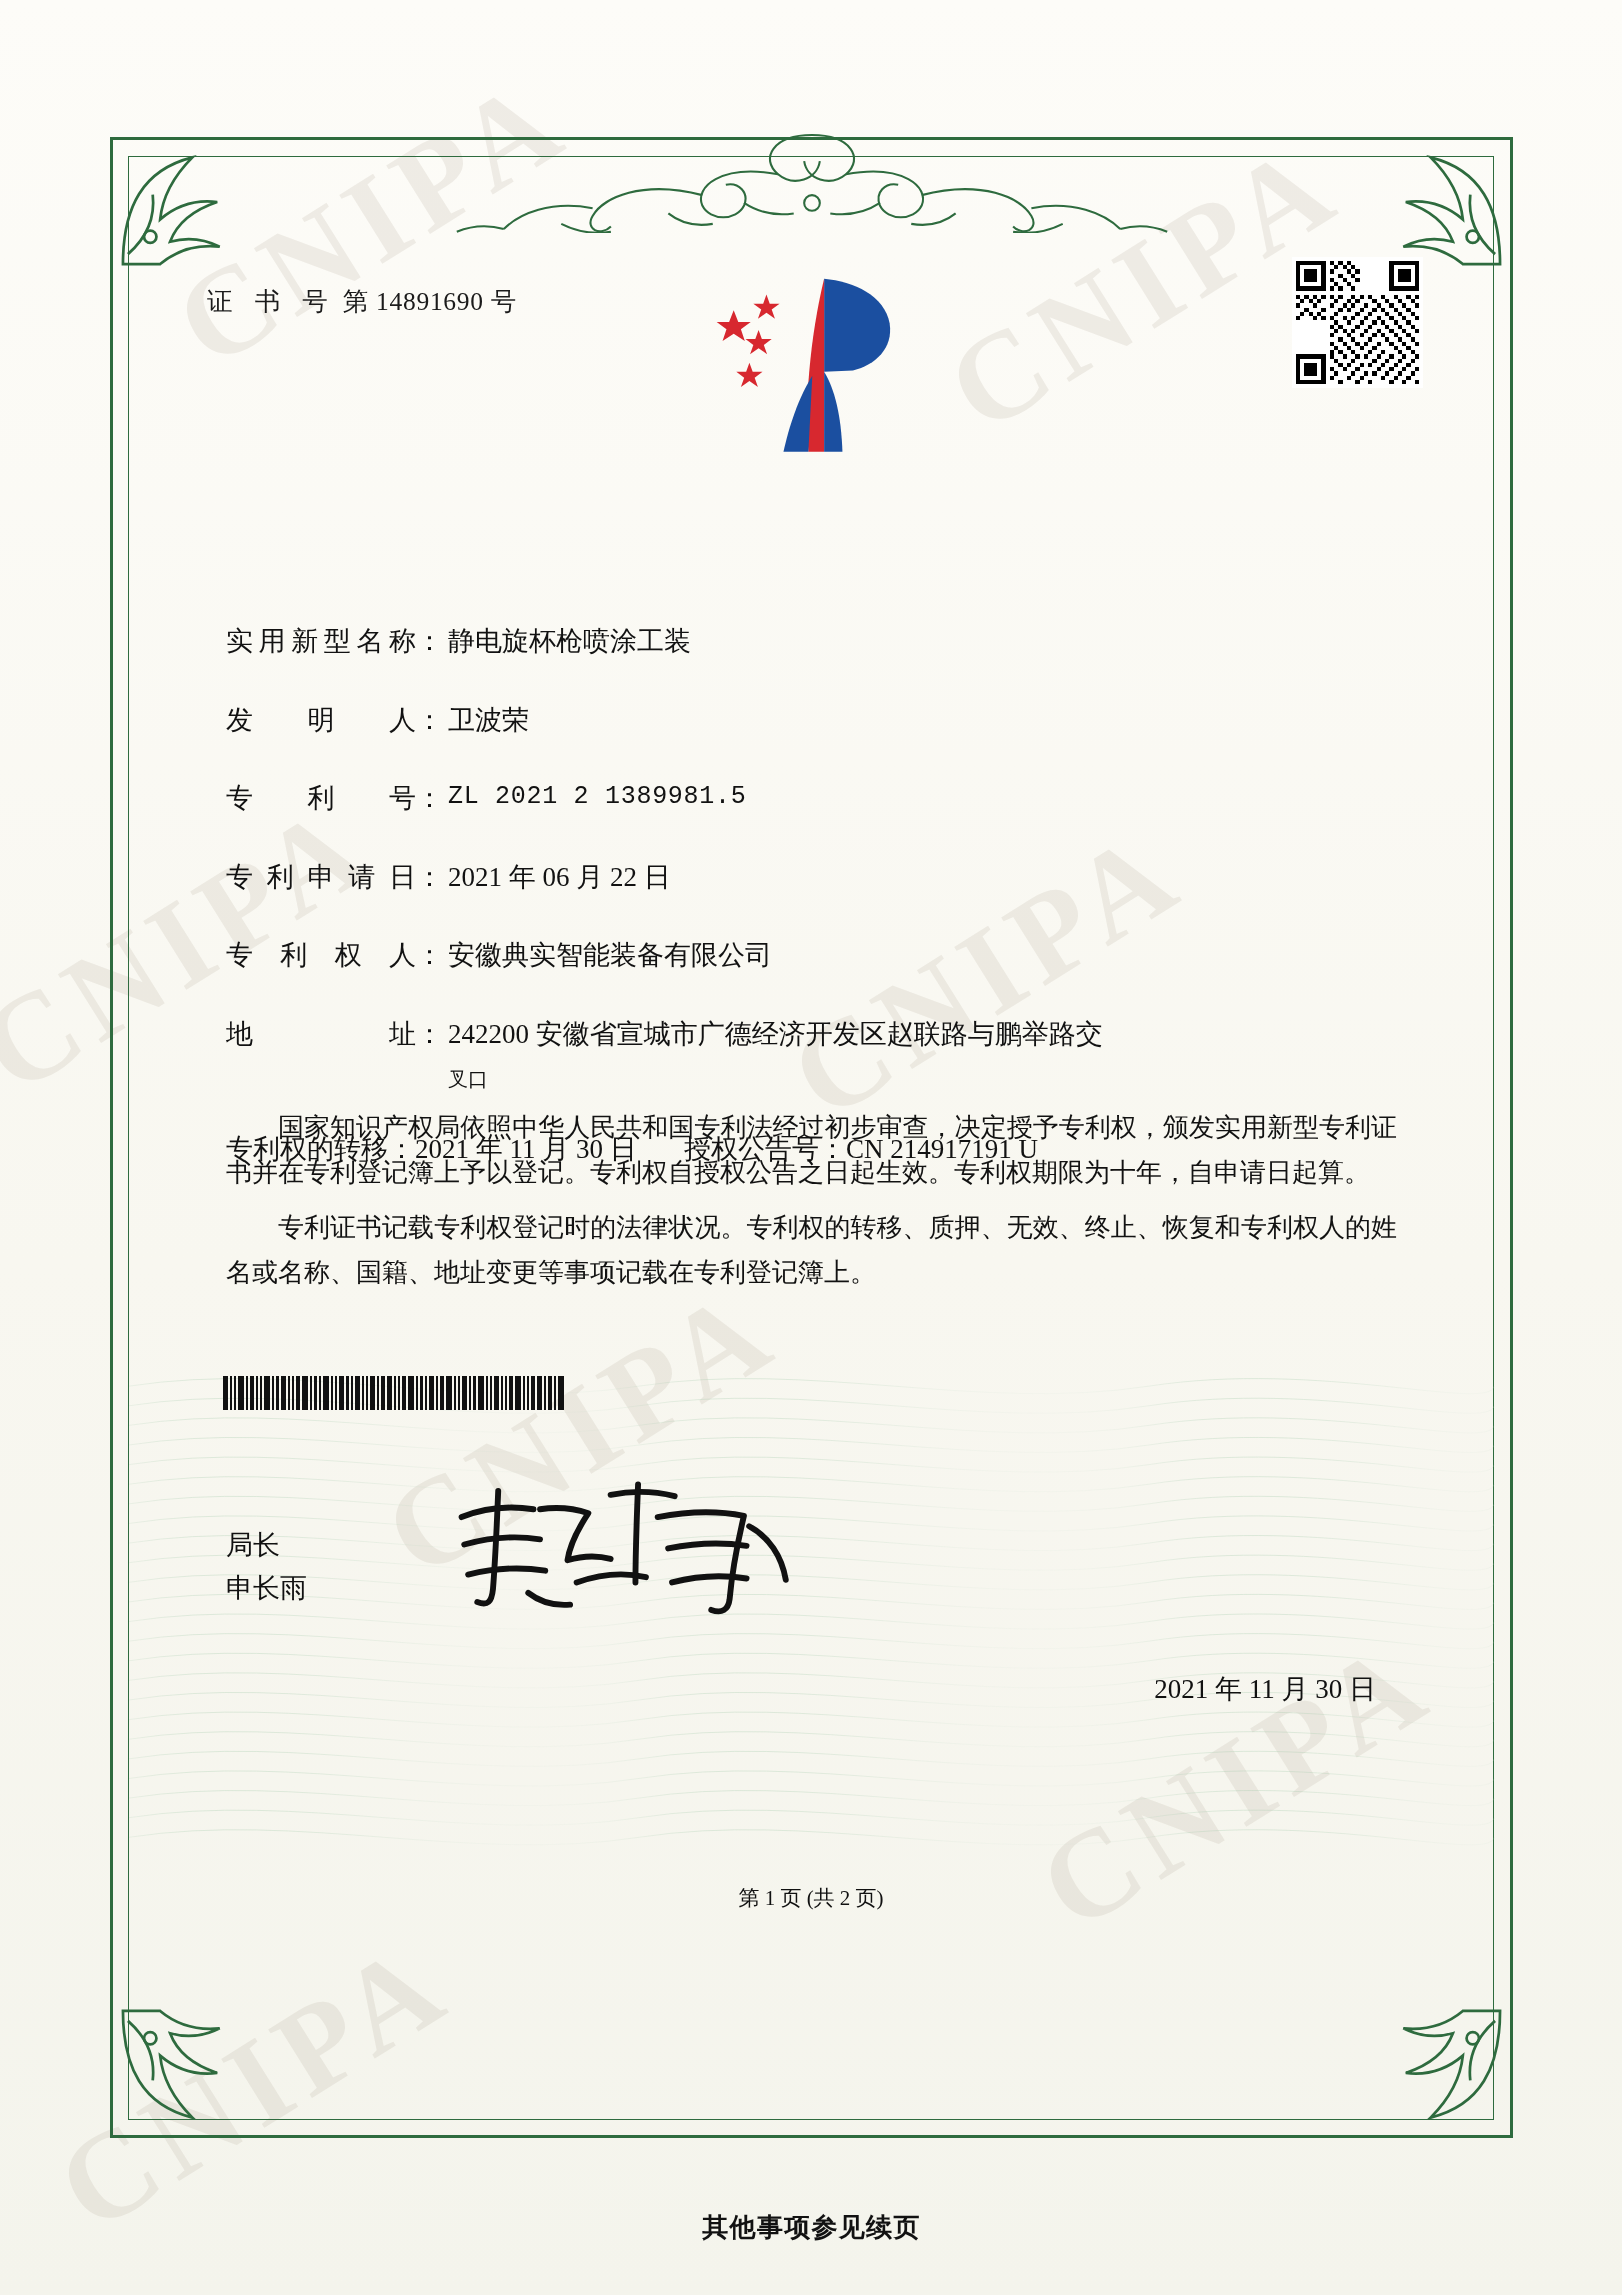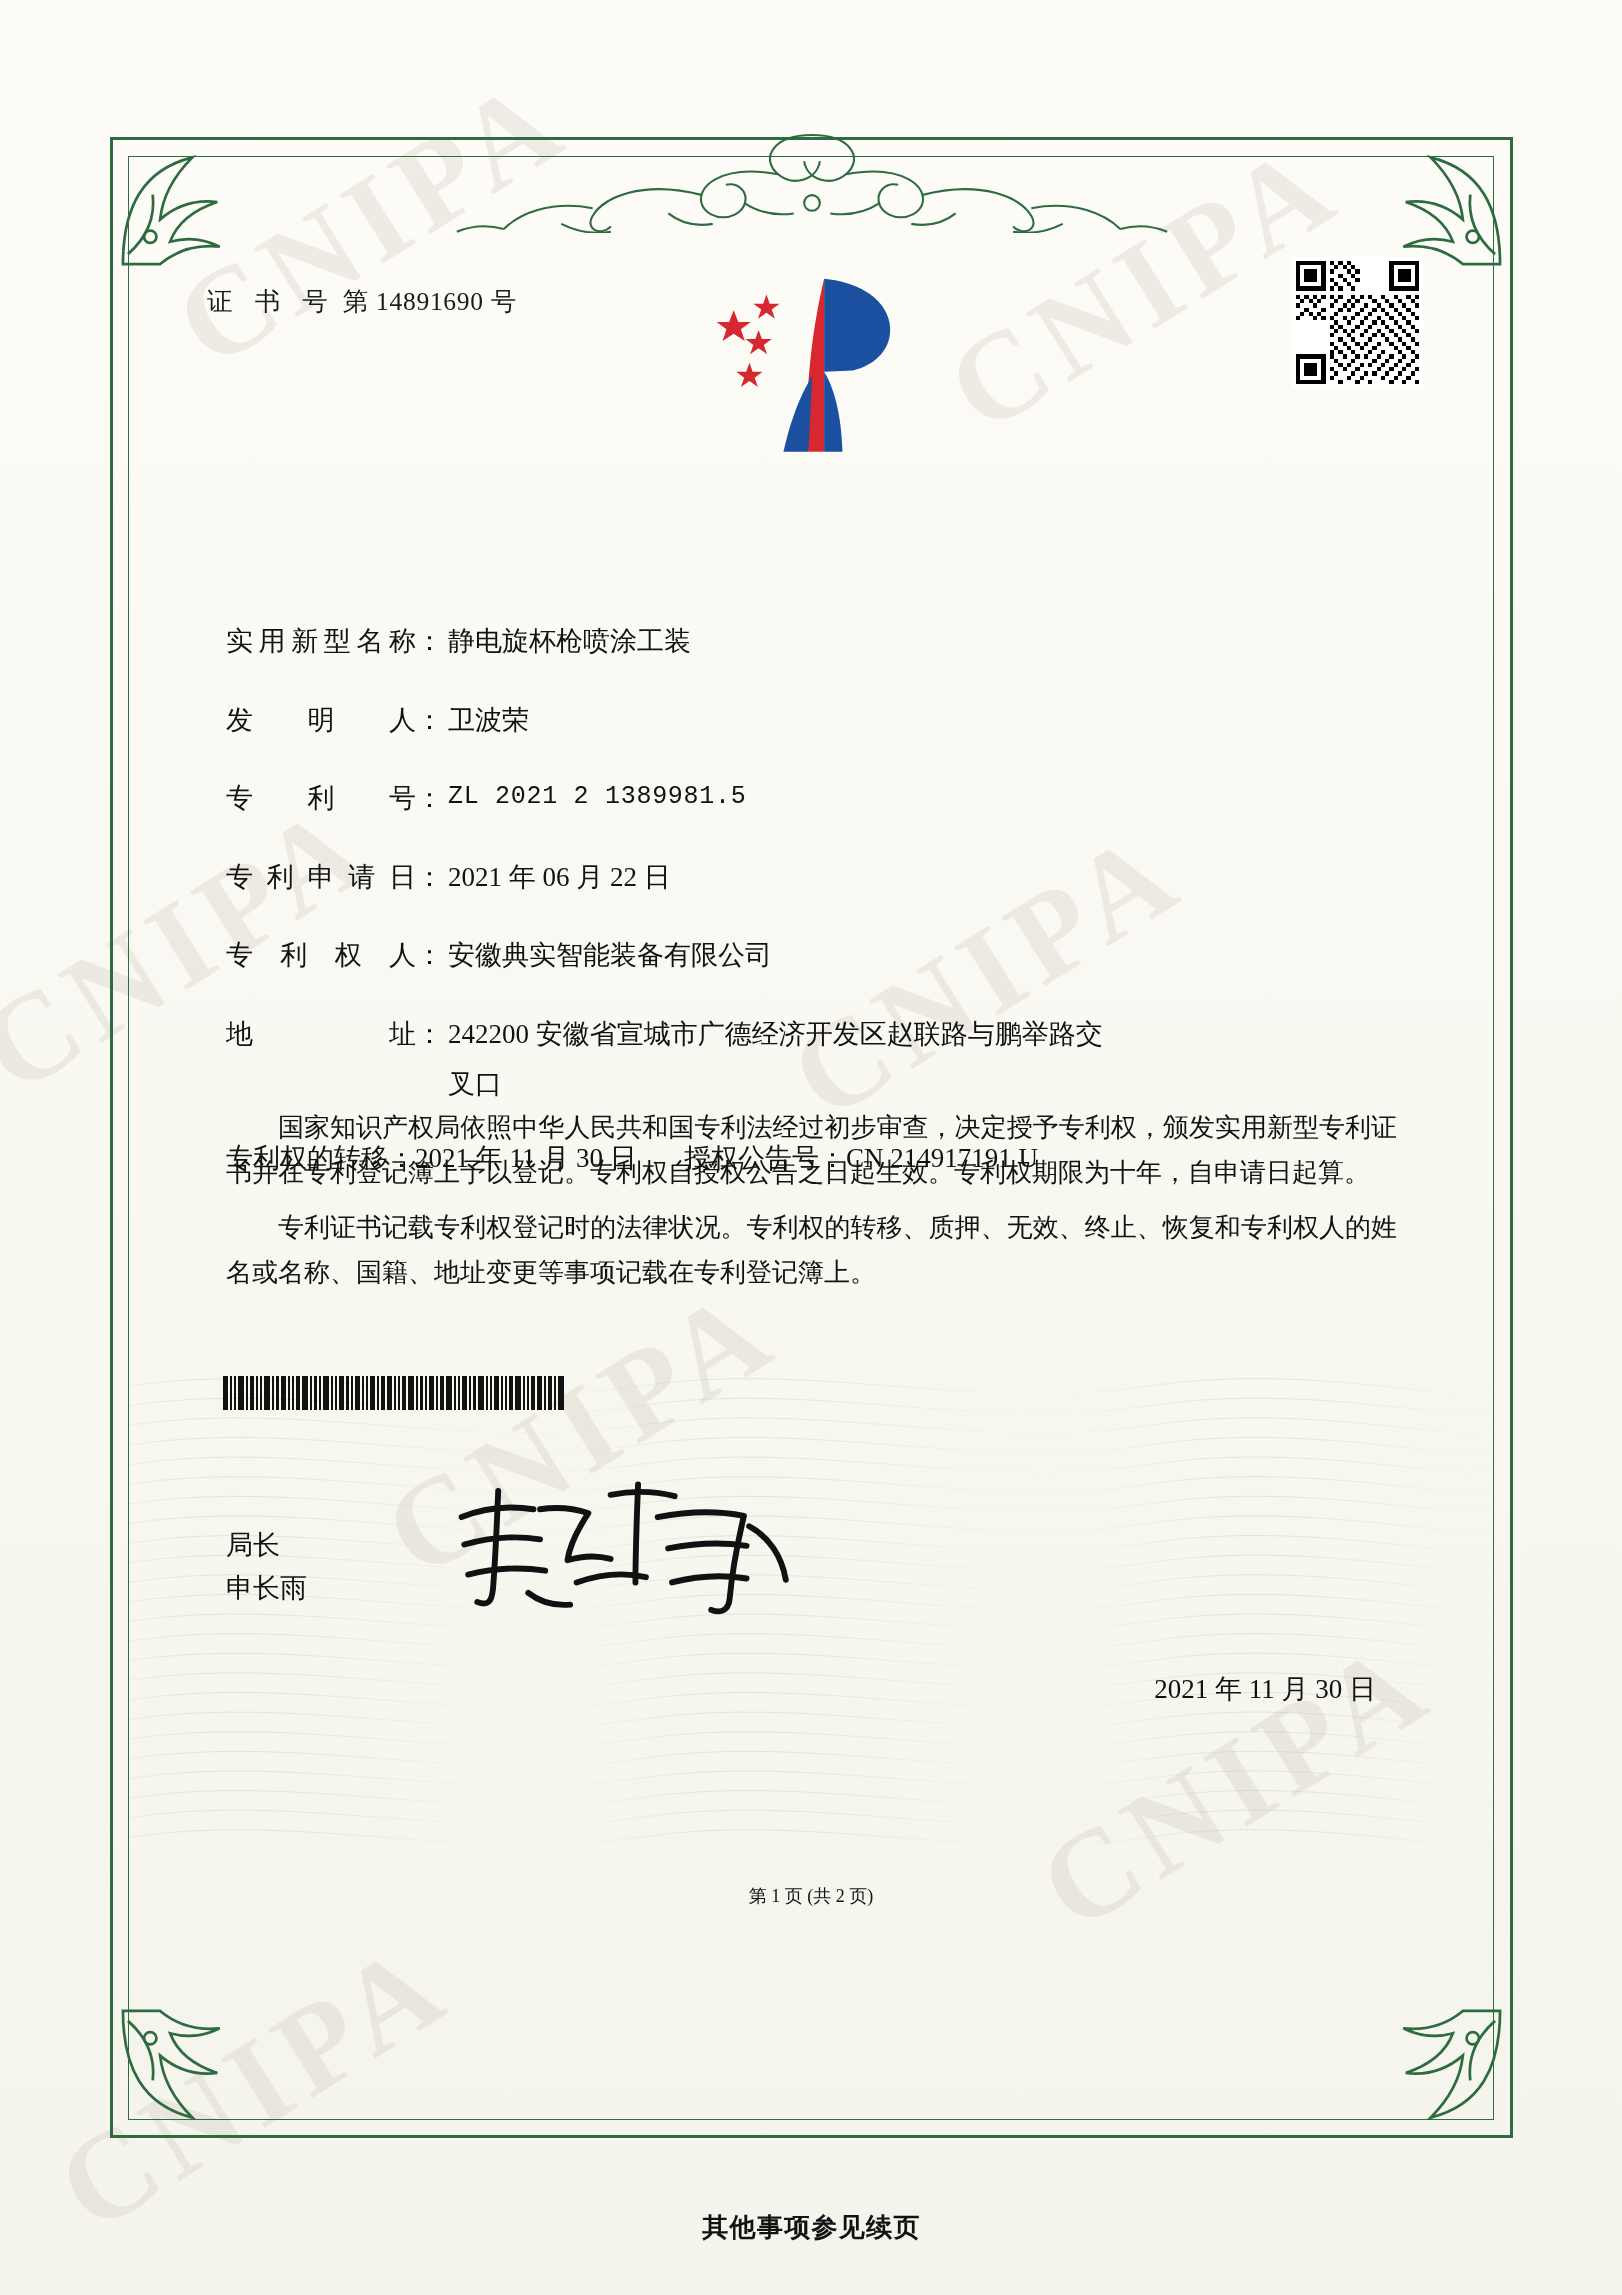--- a/index.html
+++ b/index.html
@@ -151,21 +151,21 @@
   .field-value { flex: 1; }
   .field-value.mono {
     font-family: "Liberation Mono", "DejaVu Sans Mono", monospace;
     font-size: 25px;
     letter-spacing: 0.7px;
   }
   .addr-line2 {
     margin-left: 222px;
     margin-top: -26px;
     margin-bottom: 38px;
-    font-size: 27px;
+    font-size: 20px;
   }
 
   .pub-row {
     display: flex;
     align-items: baseline;
     margin-bottom: 26px;
     font-size: 27px;
   }
   .pub-row .seg1 { width: 458px; flex: 0 0 458px; white-space: nowrap;}
   .pub-row .seg2 { white-space: nowrap; }
@@ -225,21 +225,21 @@
     top: 1515px;
     font-size: 27px;
     color: #111;
   }
 
   .page-no {
     position: absolute;
     left: 0; right: 0;
     top: 1728px;
     text-align: center;
-    font-size: 18px;
+    font-size: 21px;
     color: #111;
   }
 
   .footer-note {
     position: absolute;
     left: 0; right: 0;
     top: 2210px;
     text-align: center;
     font-size: 26px;
     font-weight: 700;

